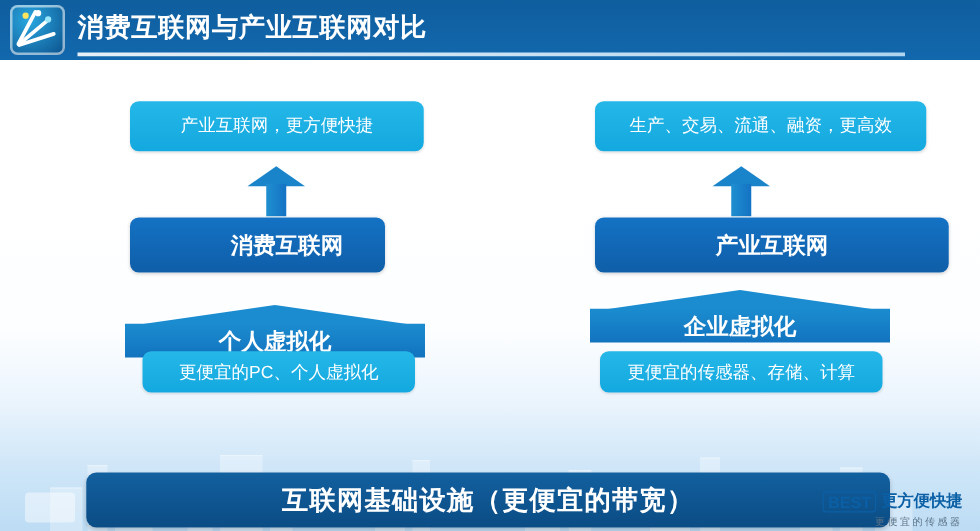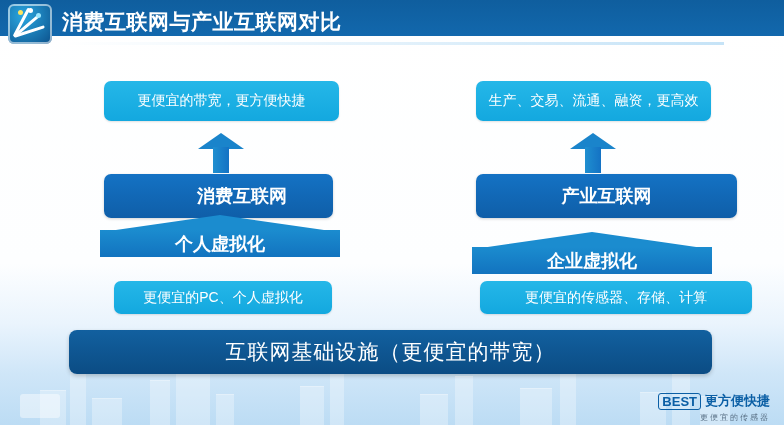--- a/index.html
+++ b/index.html
@@ -19,21 +19,21 @@
   .skyline{
     position:absolute;left:0;right:0;bottom:0;height:92px;
     opacity:.55;
   }
   .skyline div{
     position:absolute;bottom:0;background:rgba(255,255,255,.55);
     border-top:1px solid rgba(255,255,255,.8);
   }
   
   .header{
-    position:absolute;left:0;top:0;width:784px;height:36px;
+    position:absolute;left:0;top:0;width:784px;height:48px;
     background:#1464a5;
     background:linear-gradient(to bottom,#0f5e9e,#1268ad);
   }
   .header-title{
     position:absolute;left:62px;top:8px;
     color:#ffffff;font-size:21px;font-weight:bold;
     letter-spacing:.5px;
     white-space:nowrap;
   }
   .logo-badge{
@@ -72,23 +72,24 @@
   }
   .blue{
     background:linear-gradient(to bottom,#1472c4,#0f5ea8);
     border-radius:7px;
     font-size:18px;font-weight:bold;
     box-shadow:0 1px 3px rgba(0,0,0,.18);
   }
   .blue-dark{
     background:linear-gradient(to bottom,#12609f,#0b4c84);
     border-radius:8px;
-    font-size:21px;font-weight:normal;
+    font-size:21px;font-weight:bold;
     letter-spacing:1px;
     box-shadow:0 2px 4px rgba(0,0,0,.2);
+    margin-top:48px;
   }
   
   .arrow-up{
     position:absolute;width:46px;height:40px;
   }
   .arrow-up .stem{
     position:absolute;left:15px;top:14px;width:16px;height:26px;
     background:linear-gradient(to right,#1f8fd0,#1472c4);
   }
   .arrow-up .head{
@@ -165,53 +166,53 @@
       <div class="ray" style="transform:rotate(-40deg);"></div>
       <div class="ray" style="transform:rotate(-62deg);"></div>
       <div class="dot"></div>
       <div class="dot dot2"></div>
       <div class="dot dot3"></div>
     </div>
     <div class="header-title">消费互联网与产业互联网对比</div>
     <div class="title-underline"></div>
   </div>
 
-  <div class="box cyan" style="left:104px;top:81px;width:235px;height:40px;">更便宜的带宽，更方便快捷</div>
+  <div class="box cyan" style="left:104px;top:81px;width:235px;height:40px;">产业互联网，更方便快捷</div>
 
   <div class="arrow-up" style="left:198px;top:133px;">
     <div class="head"></div>
       <div class="stem"></div>
   </div>
 
-  <div class="box blue" style="left:104px;top:174px;width:229px;height:44px;padding-left:47px;">消费互联网</div>
-
-  <div class="chev" style="left:100px;top:215px;width:240px;">
+  <div class="box blue" style="left:104px;top:174px;width:204px;height:44px;padding-left:47px;">消费互联网</div>
+
+  <div class="chev" style="left:100px;top:244px;width:240px;">
     <div class="tip"></div>
     <div class="body"></div>
     <div class="lbl">个人虚拟化</div>
   </div>
 
   <div class="box cyan" style="left:114px;top:281px;width:218px;height:33px;">更便宜的PC、个人虚拟化</div>
 
-  <div class="box cyan" style="left:476px;top:81px;width:235px;height:40px;">生产、交易、流通、融资，更高效</div>
+  <div class="box cyan" style="left:476px;top:81px;width:265px;height:40px;">生产、交易、流通、融资，更高效</div>
 
   <div class="arrow-up" style="left:570px;top:133px;">
     <div class="head"></div>
       <div class="stem"></div>
   </div>
 
-  <div class="box blue" style="left:476px;top:174px;width:261px;height:44px;">产业互联网</div>
+  <div class="box blue" style="left:476px;top:174px;width:283px;height:44px;">产业互联网</div>
 
   <div class="chev" style="left:472px;top:232px;width:240px;">
     <div class="tip"></div>
     <div class="body"></div>
     <div class="lbl">企业虚拟化</div>
   </div>
 
-  <div class="box cyan" style="left:480px;top:281px;width:272px;height:33px;">更便宜的传感器、存储、计算</div>
+  <div class="box cyan" style="left:480px;top:281px;width:226px;height:33px;">更便宜的传感器、存储、计算</div>
 
   <div class="box blue-dark" style="left:69px;top:330px;width:643px;height:44px;">互联网基础设施（更便宜的带宽）</div>
 
   <div class="page-badge"></div>
   <div class="page-num">139</div>
 
   <div class="brand">
     <div class="brand-row">
       <span class="brand-mark">BEST</span>
       <span class="brand-name">更方便快捷</span>

